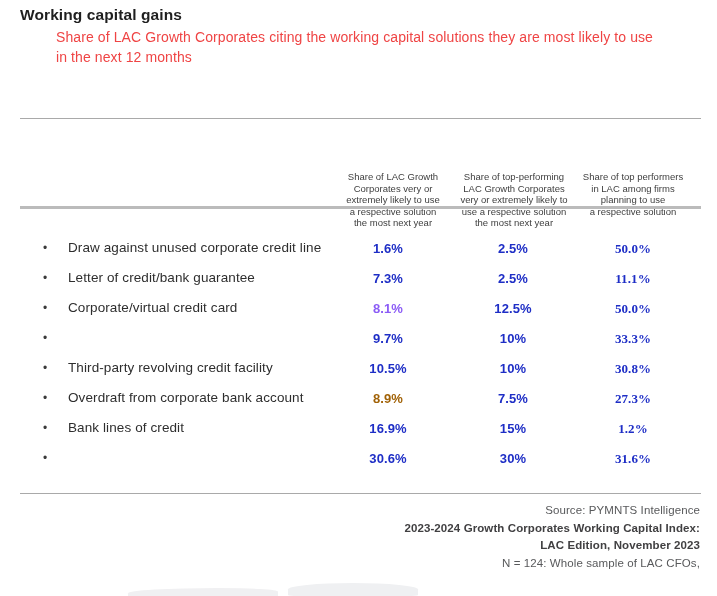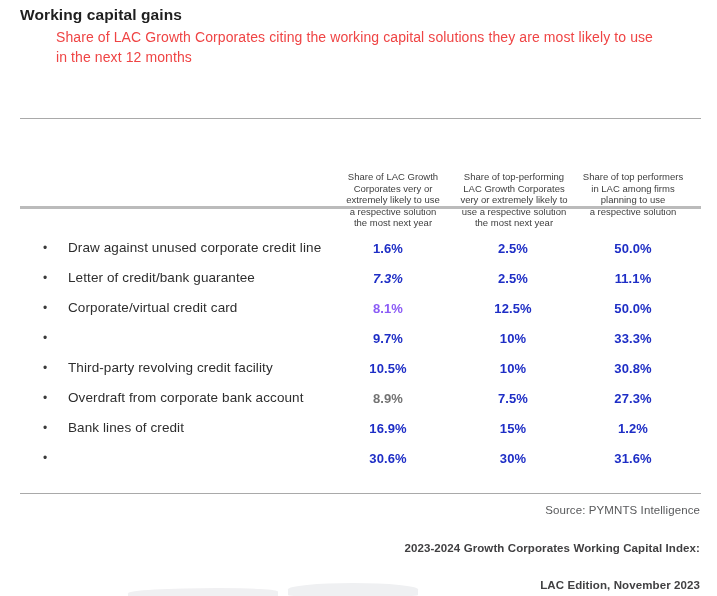--- a/index.html
+++ b/index.html
@@ -38,26 +38,26 @@
   .rowlabel {
     position:absolute; left:68px; top:0;
     font-size:13.5px; color:#2e2e2e; letter-spacing:0.1px;
   }
   .val {
     position:absolute; top:1px; width:100px; text-align:center;
     font-size:13px; font-weight:700; letter-spacing:0.1px;
   }
   .v1 { left:338px; }
   .v2 { left:463px; }
-  .v3 { left:583px; }
+  .v3 { left:583px;font-family:Liberation Serif, serif; }
   .footer {
     position:absolute; right:17px; top:502px; text-align:right;
     font-size:11.5px; line-height:17.5px; color:#58595b; letter-spacing:0.1px;
   }
-  .footer .bold { font-weight:700; color:#414042;margin-top:20px; }
+  .footer .bold { font-weight:700; color:#414042; }
   .watermark {
     position:absolute; left:128px; top:583px; width:300px; height:13px;
     pointer-events:none;
   }
   .watermark .blob1 {
     position:absolute; left:0; top:5px; width:150px; height:9px;
     background:#f0f0f2; border-radius:60% 40% 10% 10%;
   }
   .watermark .blob2 {
     position:absolute; left:160px; top:0; width:130px; height:13px;
@@ -93,21 +93,21 @@
 <div class="row" style="top:240px">
   <span class="bullet">•</span>
   <span class="rowlabel">Draw against unused corporate credit line</span>
   <span class="val v1" style="color: rgb(30, 46, 198);">1.6%</span>
   <span class="val v2" style="color: rgb(30, 46, 198);">2.5%</span>
   <span class="val v3" style="color: rgb(30, 46, 198);">50.0%</span>
 </div>
 <div class="row" style="top:270px">
   <span class="bullet">•</span>
   <span class="rowlabel">Letter of credit/bank guarantee</span>
-  <span class="val v1" style="color: rgb(30, 46, 198); font-style: italic;">7.3%</span>
+  <span class="val v1" style="color: rgb(30, 46, 198);">7.3%</span>
   <span class="val v2" style="color: rgb(30, 46, 198);">2.5%</span>
   <span class="val v3" style="color: rgb(30, 46, 198);">11.1%</span>
 </div>
 <div class="row" style="top:300px">
   <span class="bullet">•</span>
   <span class="rowlabel">Corporate/virtual credit card</span>
   <span class="val v1" style="color: #8b5cf6;">8.1%</span>
   <span class="val v2" style="color: rgb(30, 46, 198);">12.5%</span>
   <span class="val v3" style="color: rgb(30, 46, 198);">50.0%</span>
 </div>
@@ -120,21 +120,21 @@
 <div class="row" style="top:360px">
   <span class="bullet">•</span>
   <span class="rowlabel">Third-party revolving credit facility</span>
   <span class="val v1" style="color: rgb(30, 46, 198);">10.5%</span>
   <span class="val v2" style="color: rgb(30, 46, 198);">10%</span>
   <span class="val v3" style="color: rgb(30, 46, 198);">30.8%</span>
 </div>
 <div class="row" style="top:390px">
   <span class="bullet">•</span>
   <span class="rowlabel">Overdraft from corporate bank account</span>
-  <span class="val v1" style="color: #737373;">8.9%</span>
+  <span class="val v1" style="color: #a16207;">8.9%</span>
   <span class="val v2" style="color: rgb(30, 46, 198);">7.5%</span>
   <span class="val v3" style="color: rgb(30, 46, 198);">27.3%</span>
 </div>
 <div class="row" style="top:420px">
   <span class="bullet">•</span>
   <span class="rowlabel">Bank lines of credit</span>
   <span class="val v1" style="color: rgb(30, 46, 198);">16.9%</span>
   <span class="val v2" style="color: rgb(30, 46, 198);">15%</span>
   <span class="val v3" style="color: rgb(30, 46, 198);">1.2%</span>
 </div>

